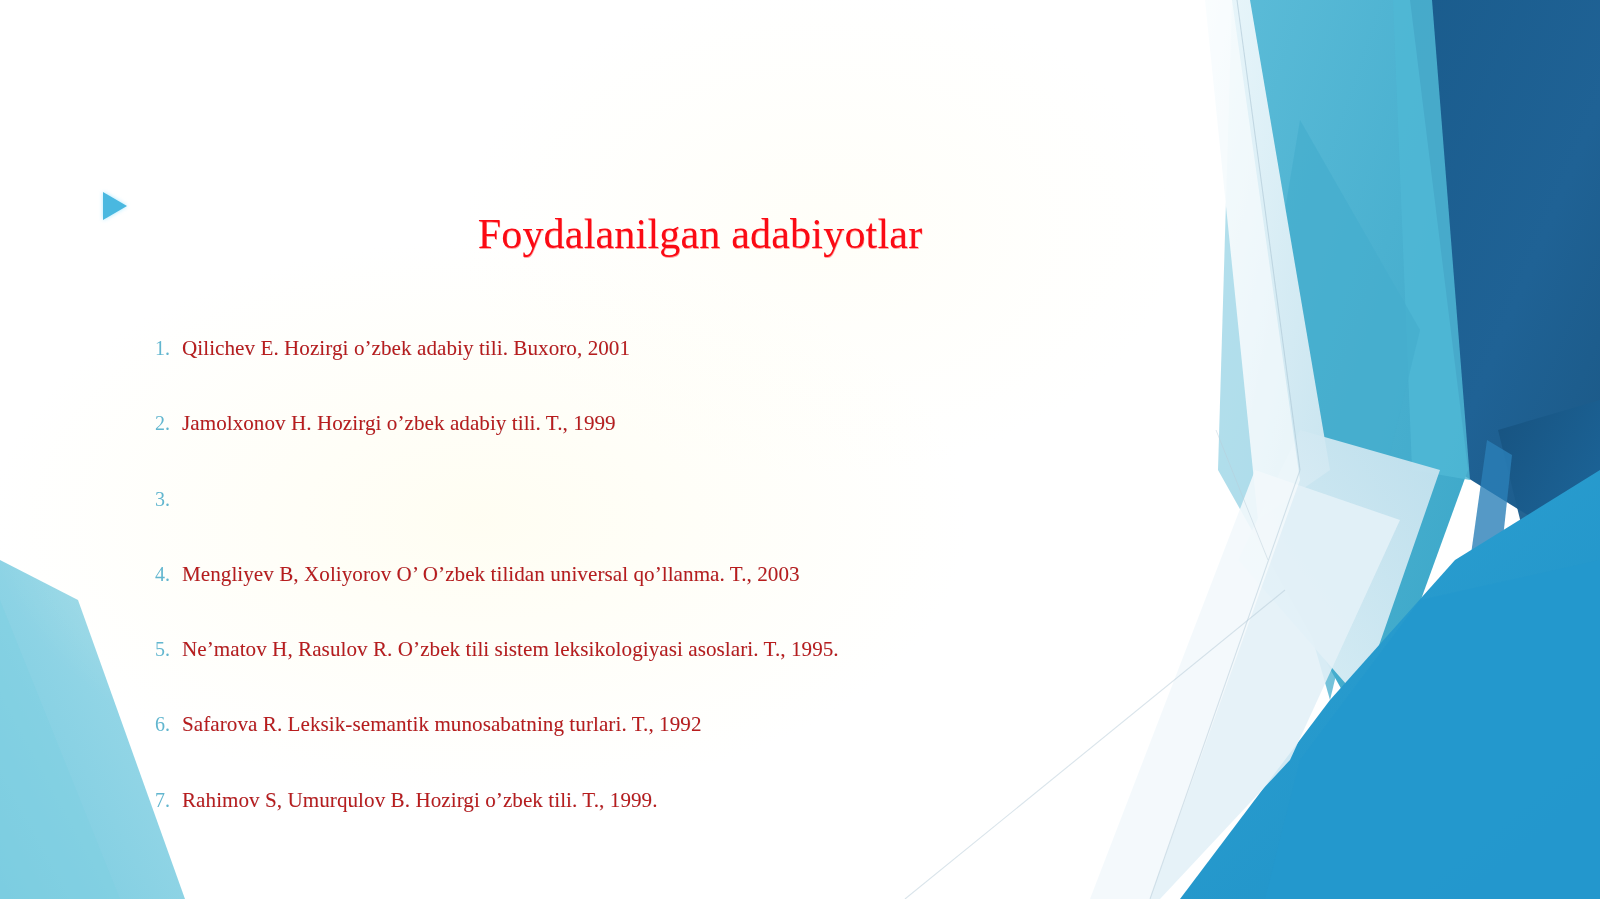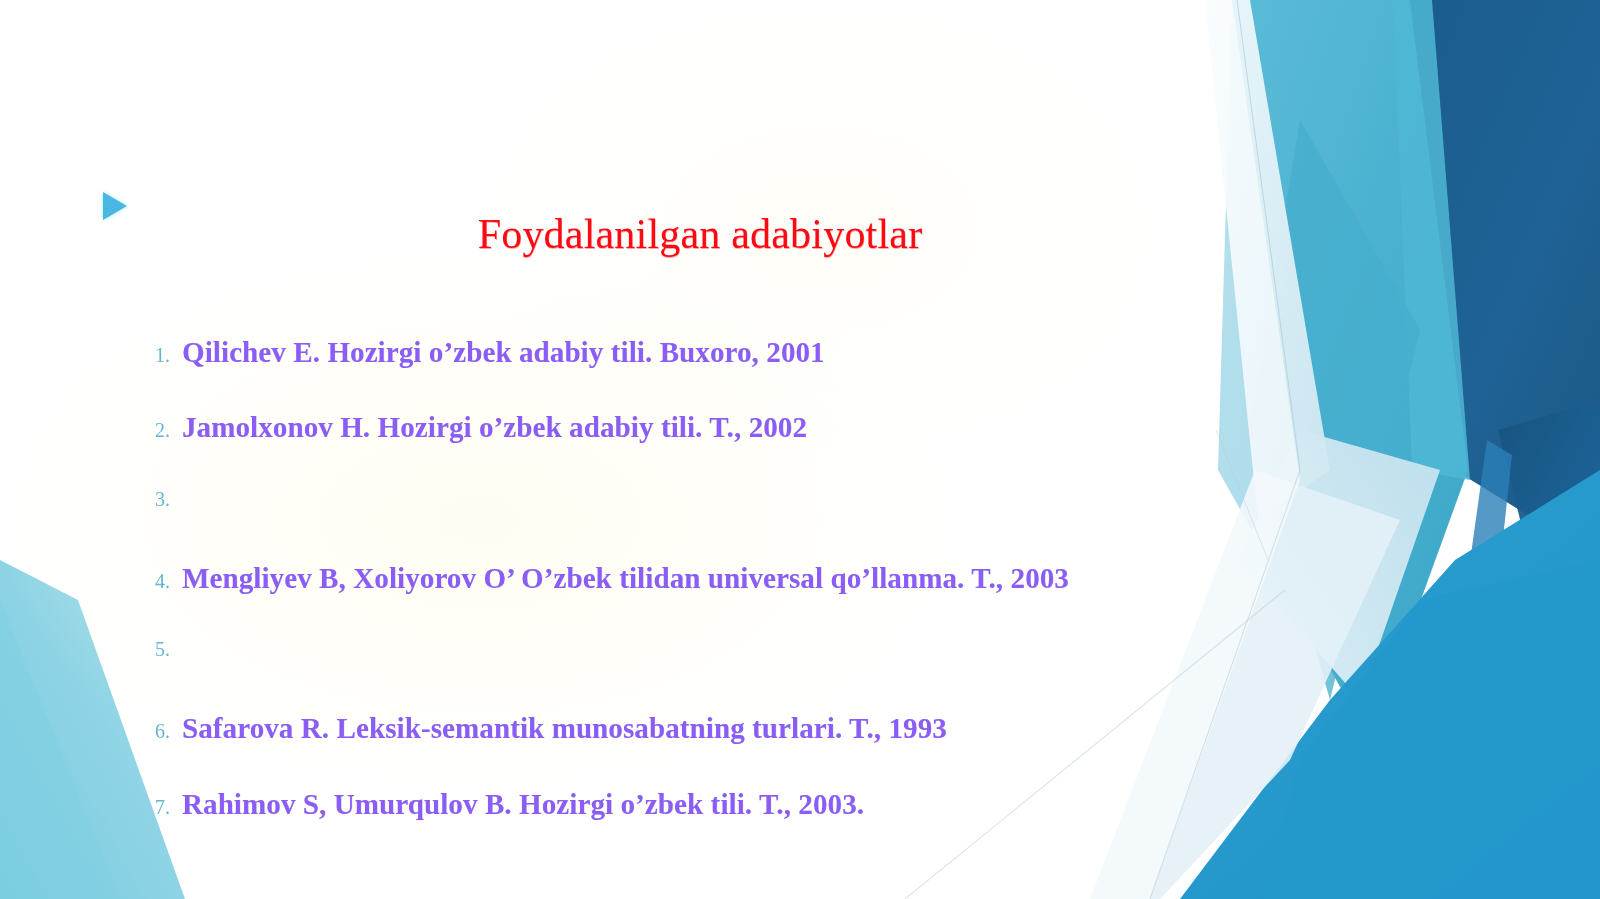--- a/index.html
+++ b/index.html
@@ -93,26 +93,25 @@
     flex: 0 0 46px;
     text-align: right;
     padding-right: 12px;
     box-sizing: border-box;
     color: #62b6cf;
     font-size: 20px;
     line-height: 1;
   }
 
   .ref-text {
-    color: #8b5cf6;
-    font-size: 29px;
+    color: #b91c1c;
+    font-size: 21px;
     line-height: 1;
     letter-spacing: 0.1px;
     text-shadow: 0.4px 0.4px 0 rgba(31,94,150,0.22);
-    font-weight: bold;
   }
 </style>
 </head>
 <body>
 
 <div id="slide">
 
   <svg id="bg-art" viewBox="0 0 1600 899" preserveAspectRatio="none">
     <defs>
       <linearGradient id="gCyanA" x1="0" y1="0" x2="1" y2="1">
@@ -195,41 +194,42 @@
 
     <ol id="ref-list">
 
       <li class="ref-item">
         <span class="ref-num">1.</span>
         <span class="ref-text">Qilichev E. Hozirgi o’zbek adabiy tili. Buxoro, 2001</span>
       </li>
 
       <li class="ref-item">
         <span class="ref-num">2.</span>
-        <span class="ref-text">Jamolxonov H.  Hozirgi o’zbek adabiy tili. T., 2002</span>
+        <span class="ref-text">Jamolxonov H.  Hozirgi o’zbek adabiy tili. T., 1999</span>
       </li>
 
       <li class="ref-item">
         <span class="ref-num">3.</span>
       </li>
 
       <li class="ref-item">
         <span class="ref-num">4.</span>
         <span class="ref-text">Mengliyev B,  Xoliyorov O’  O’zbek tilidan universal qo’llanma. T., 2003</span>
       </li>
 
       <li class="ref-item">
         <span class="ref-num">5.</span>
+        <span class="ref-text">Ne’matov H, Rasulov R. O’zbek tili sistem leksikologiyasi asoslari. T., 1995.</span>
       </li>
 
       <li class="ref-item">
         <span class="ref-num">6.</span>
-        <span class="ref-text">Safarova R. Leksik-semantik munosabatning  turlari. T., 1993</span>
+        <span class="ref-text">Safarova R. Leksik-semantik munosabatning  turlari. T., 1992</span>
       </li>
 
       <li class="ref-item">
         <span class="ref-num">7.</span>
-        <span class="ref-text">Rahimov S, Umurqulov B. Hozirgi o’zbek tili. T., 2003.</span>
+        <span class="ref-text">Rahimov S, Umurqulov B. Hozirgi o’zbek tili. T., 1999.</span>
       </li>
 
     </ol>
   </div>
 </div>
 
 </body></html>

